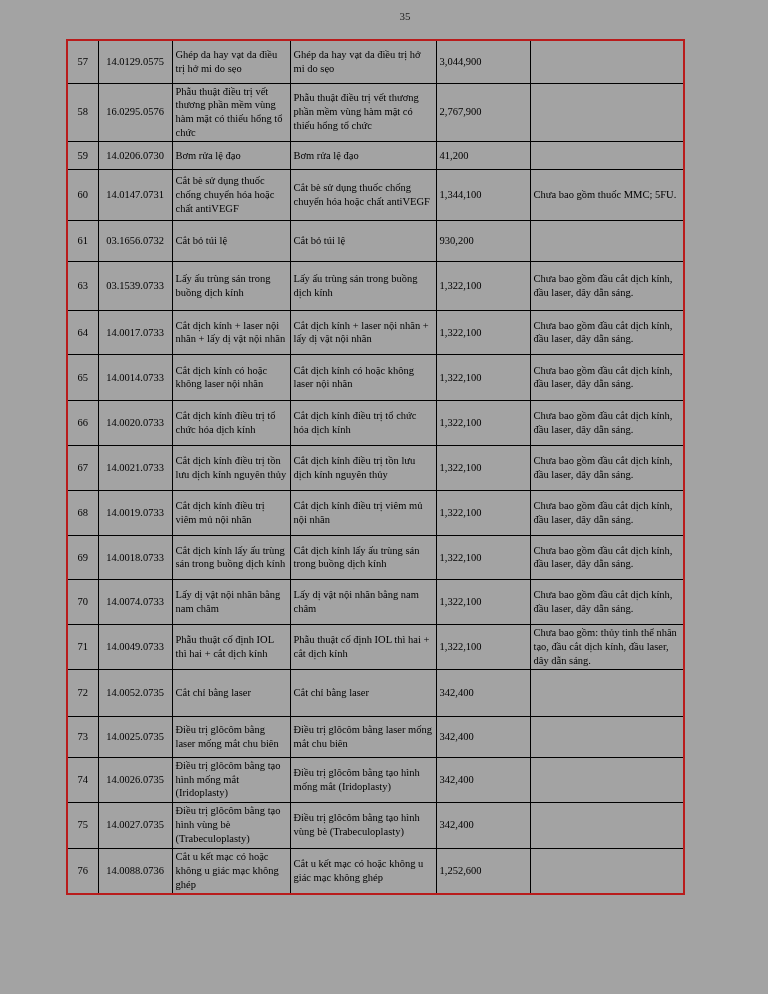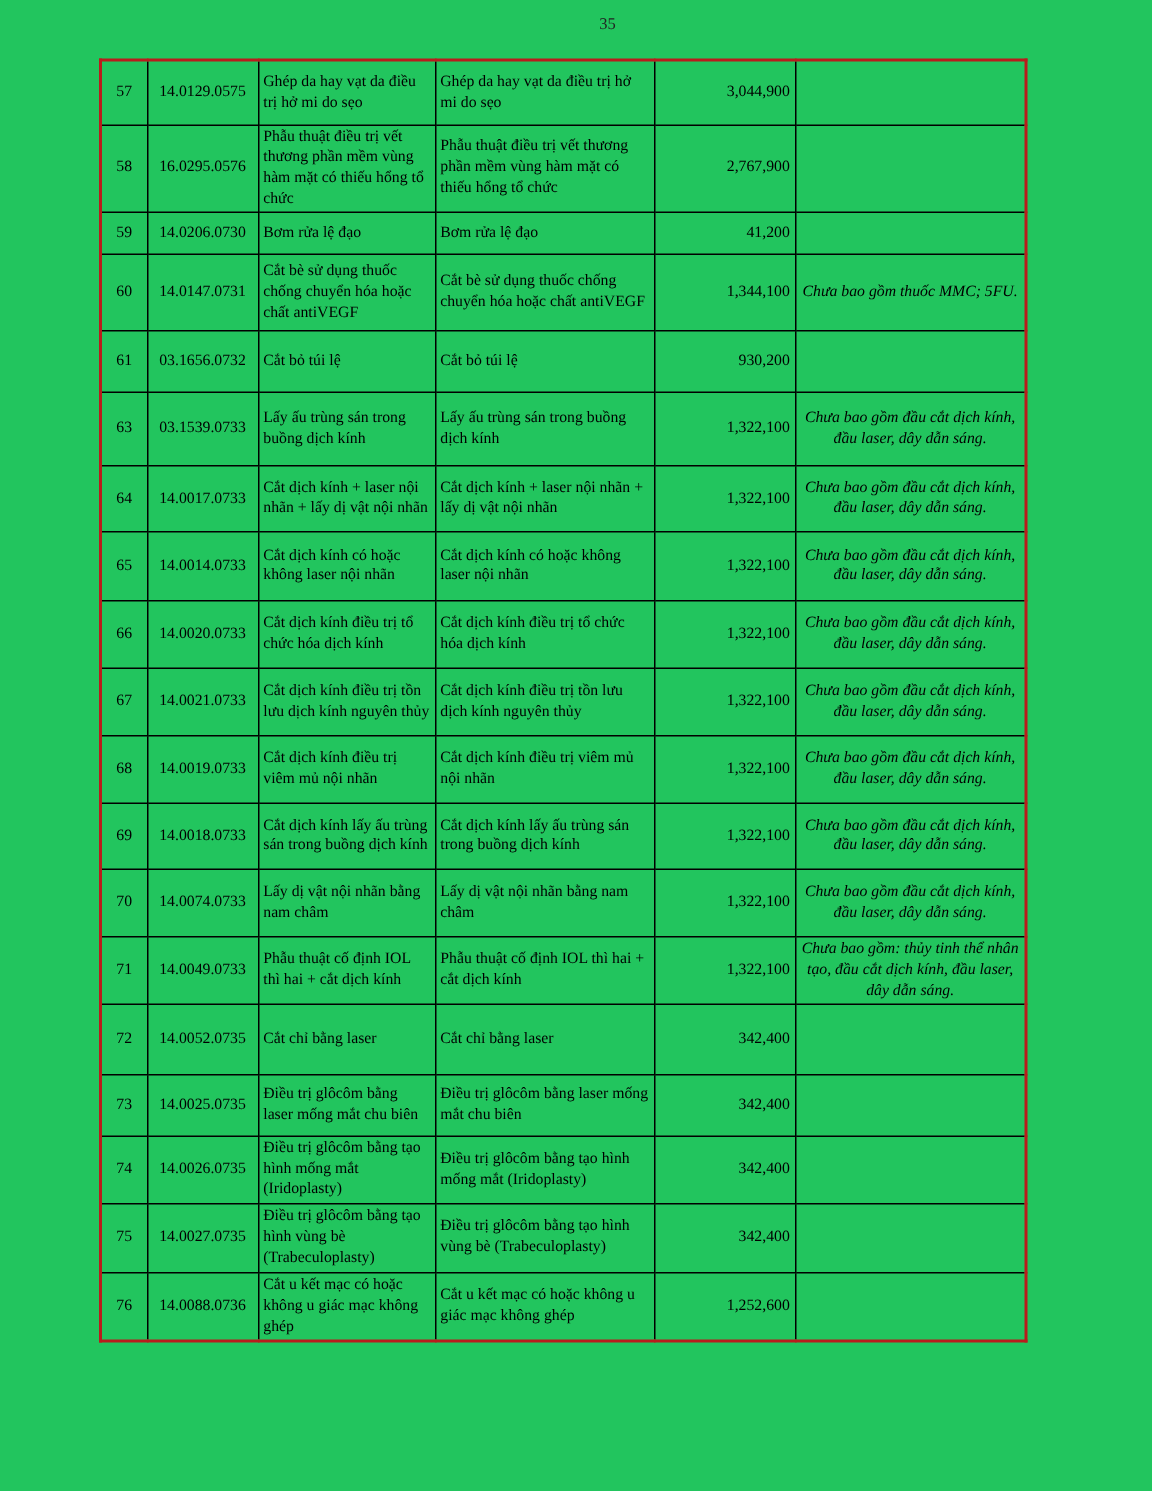--- a/index.html
+++ b/index.html
@@ -4,21 +4,21 @@
 <style>
   html, body {
     margin: 0;
     padding: 0;
     background: #ffffff;
   }
   .page {
     position: relative;
     width: 768px;
     height: 994px;
-    background: #22c55e;
+    background: #a3a3a3;
     font-family: "Liberation Serif", "DejaVu Serif", serif;
     color: #000;
     overflow: hidden;
   }
   .page-number {
     position: absolute;
     top: 10px;
     left: 0;
     width: 810px;
     text-align: center;
@@ -45,22 +45,22 @@
   col.c-num   { width: 31px; }
   col.c-code  { width: 74px; }
   col.c-name1 { width: 118px; }
   col.c-name2 { width: 146px; }
   col.c-price { width: 94px; }
   col.c-note  { width: 154px; }
 
   td.num   { text-align: center; padding: 1px 1px; }
   td.code  { text-align: center; padding: 1px 1px; }
   td.name  { text-align: left; }
-  td.price { text-align: right; padding-right: 4px; }
-  td.note  { text-align: center; font-style: italic; }
+  td.price { text-align: left; padding-right: 4px; }
+  td.note  { text-align: left; }
 
   
   tr:nth-child(1)  { height: 43px; }
   tr:nth-child(2)  { height: 57px; }
   tr:nth-child(3)  { height: 28px; }
   tr:nth-child(4)  { height: 51px; }
   tr:nth-child(5)  { height: 41px; padding-left: 36px; }
   tr:nth-child(6)  { height: 49px; }
   tr:nth-child(7)  { height: 44px; margin-top: 40px; }
   tr:nth-child(8)  { height: 46px; }

